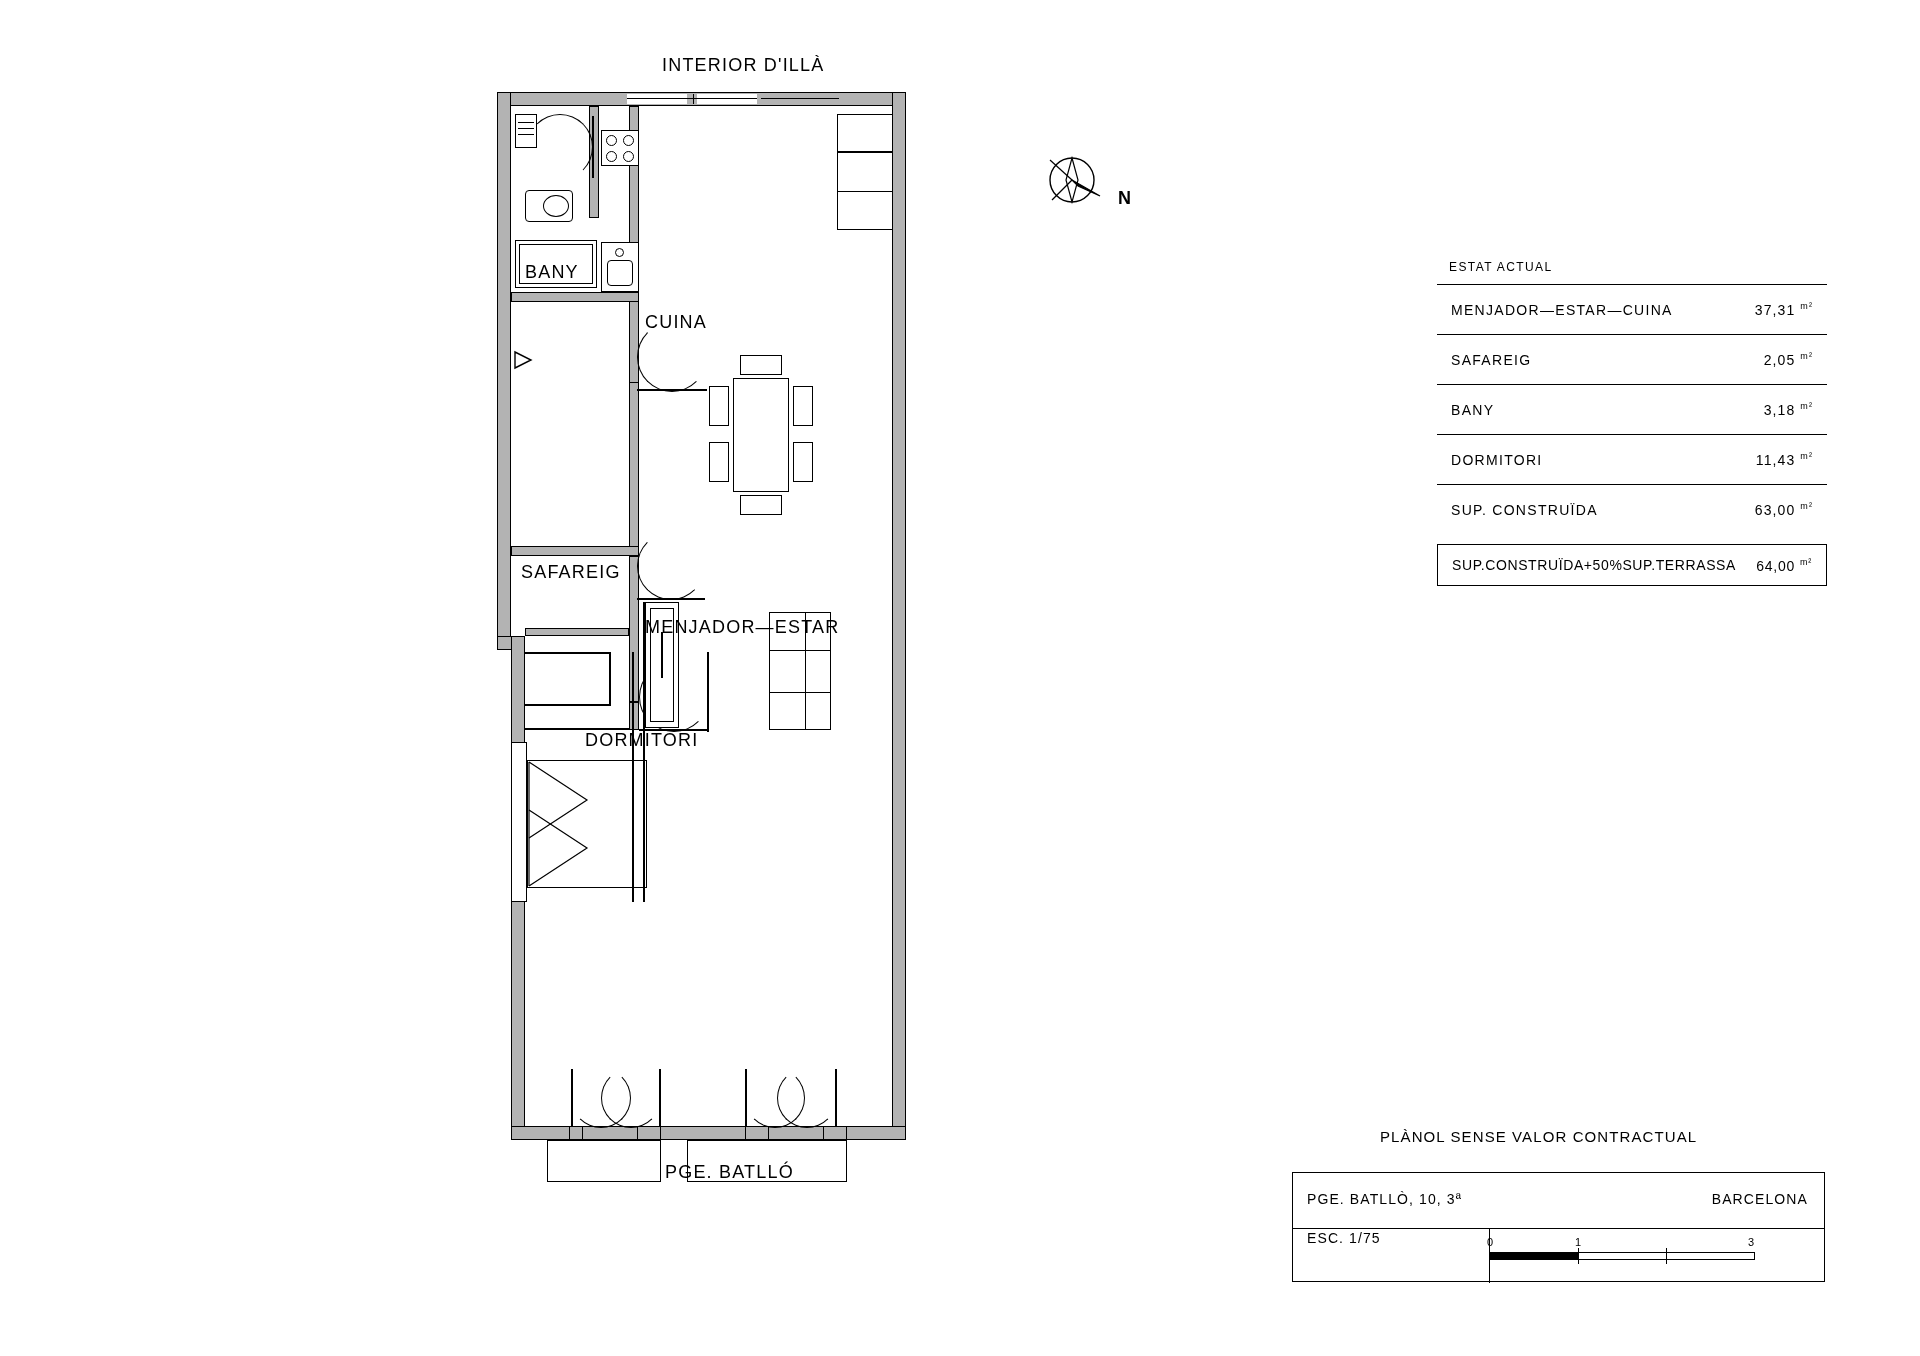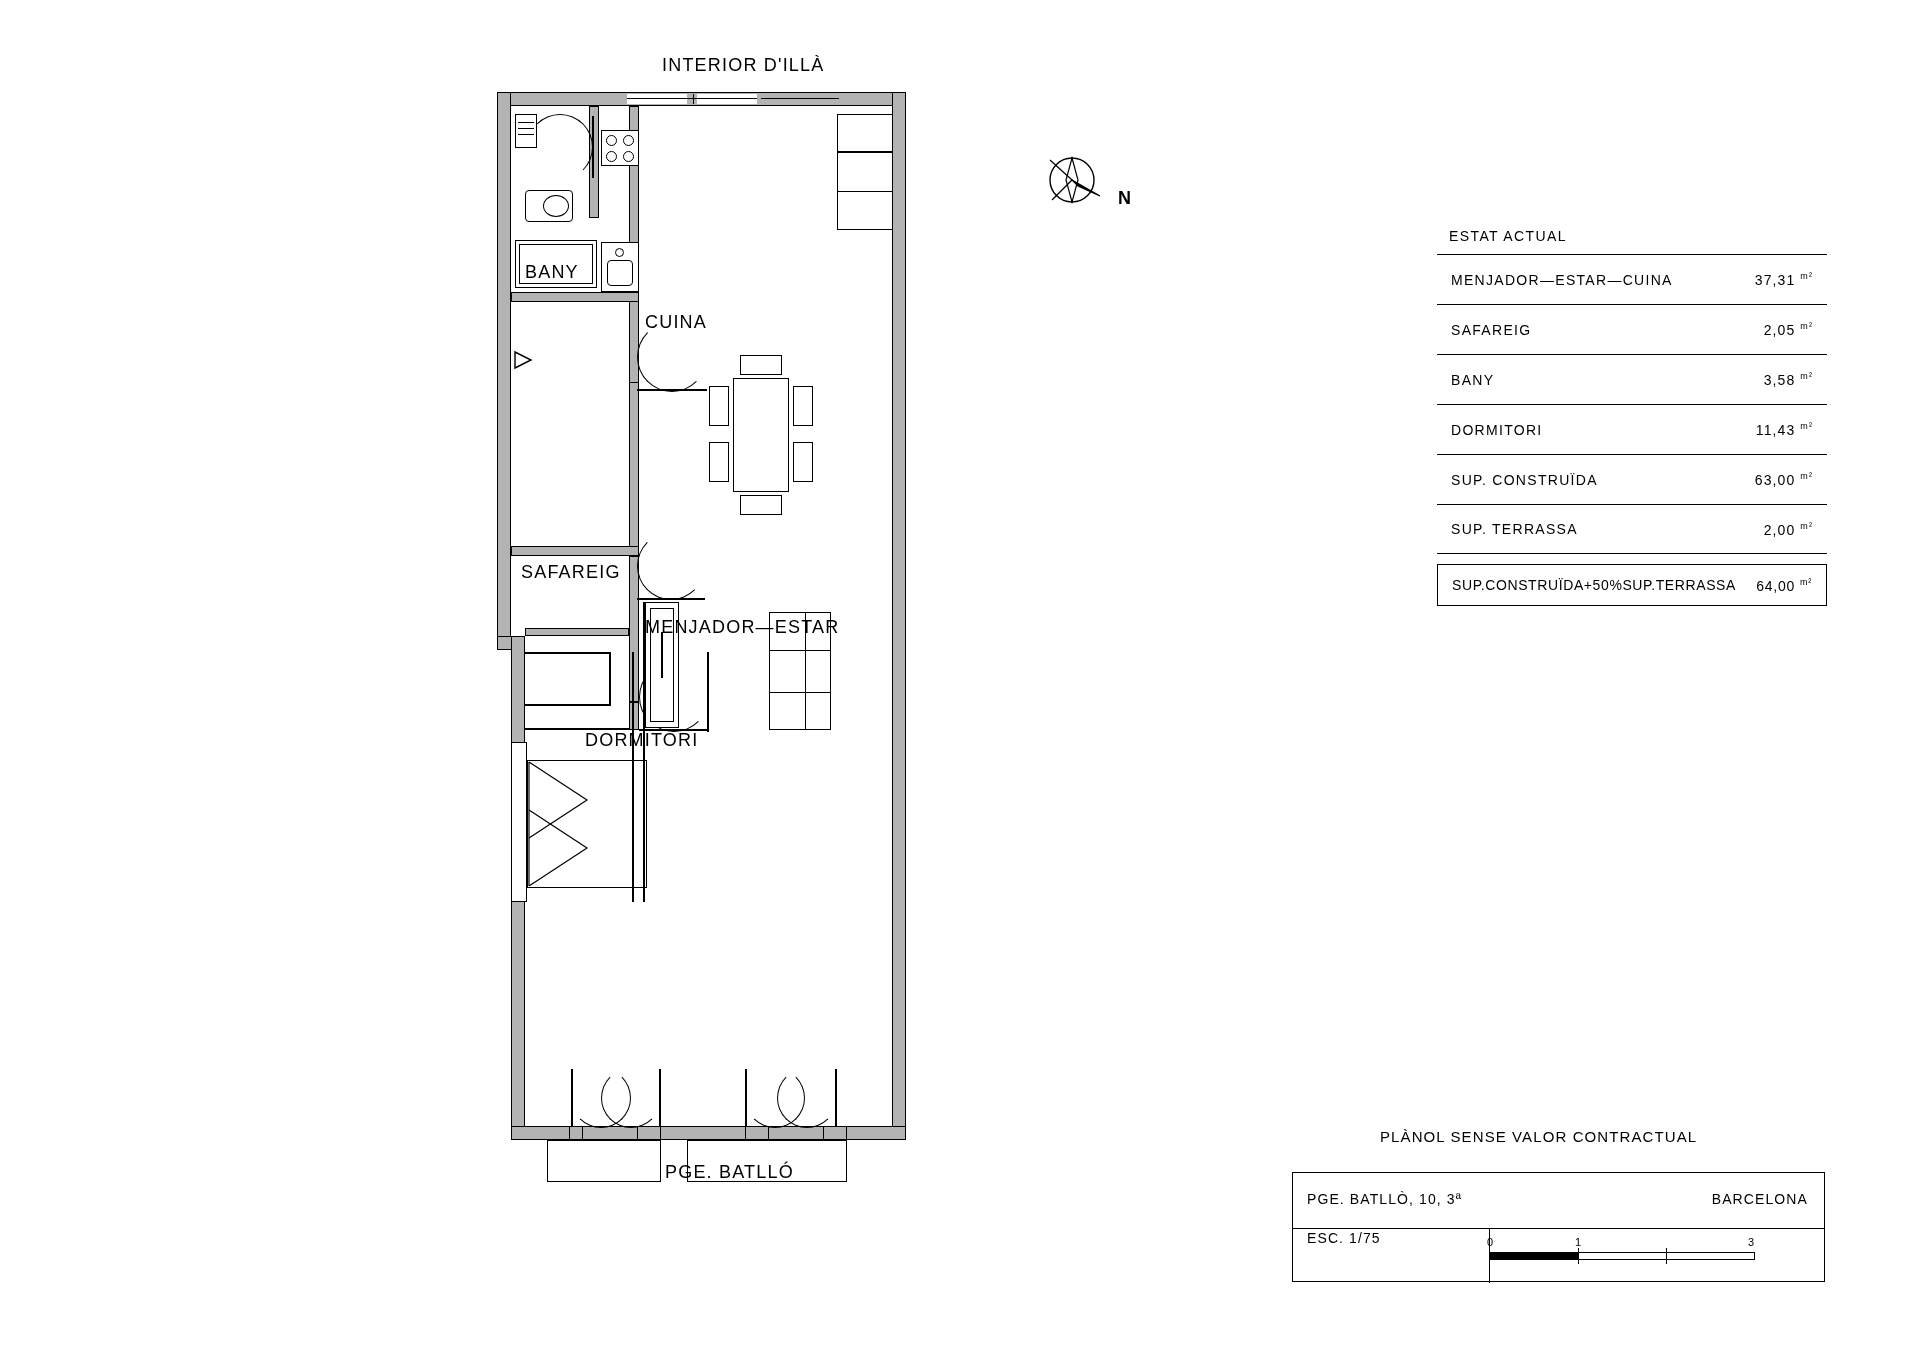--- a/index.html
+++ b/index.html
@@ -22,21 +22,21 @@
   .furn{position:absolute;border:1.4px solid #000;box-sizing:border-box;background:#fff;}
   .furn.r{border-radius:4px;}
   .furn.round{border-radius:50%;}
   .arc{position:absolute;border:1.3px solid #000;border-radius:50%;box-sizing:border-box;}
 
   
   #compass{position:absolute;left:1040px;top:148px;width:110px;height:90px;}
 
   
   #table{position:absolute;left:1437px;top:228px;width:390px;}
-  #table .tTitle{font-size:14px;letter-spacing:1.4px;margin-bottom:10px;padding-left:12px;}
+  #table .tTitle{font-size:12px;letter-spacing:1.4px;margin-bottom:10px;padding-left:12px;margin-top:32px;}
   #table .row{display:flex;justify-content:space-between;align-items:center;
     border-top:1.3px solid #000;height:50px;padding:14px 14px;box-sizing:border-box;}
   #table .row .nm{font-size:14px;letter-spacing:1.3px;}
   #table .row .vl{font-size:14px;letter-spacing:1.1px;}
   #table .row.last{border-bottom:1.3px solid #000;}
   #table .total{margin-top:10px;border:1.6px solid #000;height:42px;display:flex;
     align-items:center;justify-content:space-between;padding:0 14px;box-sizing:border-box;}
   #table .total .nm{font-size:14px;letter-spacing:0.6px;}
   #table .total .vl{font-size:14px;letter-spacing:0.8px;}
   sup{font-size:9px;vertical-align:super;}
@@ -202,33 +202,29 @@
     <div class="row">
       <span class="nm">MENJADOR—ESTAR—CUINA</span>
       <span class="vl"><span>37,31</span>&nbsp;<sup>m²</sup></span>
     </div>
     <div class="row">
       <span class="nm">SAFAREIG</span>
       <span class="vl"><span>2,05</span>&nbsp;<sup>m²</sup></span>
     </div>
     <div class="row">
       <span class="nm">BANY</span>
-      <span class="vl"><span>3,58</span>&nbsp;<sup>m²</sup></span>
+      <span class="vl"><span>3,18</span>&nbsp;<sup>m²</sup></span>
     </div>
     <div class="row">
       <span class="nm">DORMITORI</span>
       <span class="vl"><span>11,43</span>&nbsp;<sup>m²</sup></span>
     </div>
     <div class="row">
       <span class="nm">SUP. CONSTRUÏDA</span>
       <span class="vl"><span>63,00</span>&nbsp;<sup>m²</sup></span>
-    </div>
-    <div class="row last">
-      <span class="nm">SUP. TERRASSA</span>
-      <span class="vl"><span>2,00</span>&nbsp;<sup>m²</sup></span>
     </div>
 
     <div class="total">
       <span class="nm">SUP.CONSTRUÏDA+50%SUP.TERRASSA</span>
       <span class="vl"><span>64,00</span>&nbsp;<sup>m²</sup></span>
     </div>
   </div>
 
   <div id="noval">PLÀNOL SENSE VALOR CONTRACTUAL</div>
 

